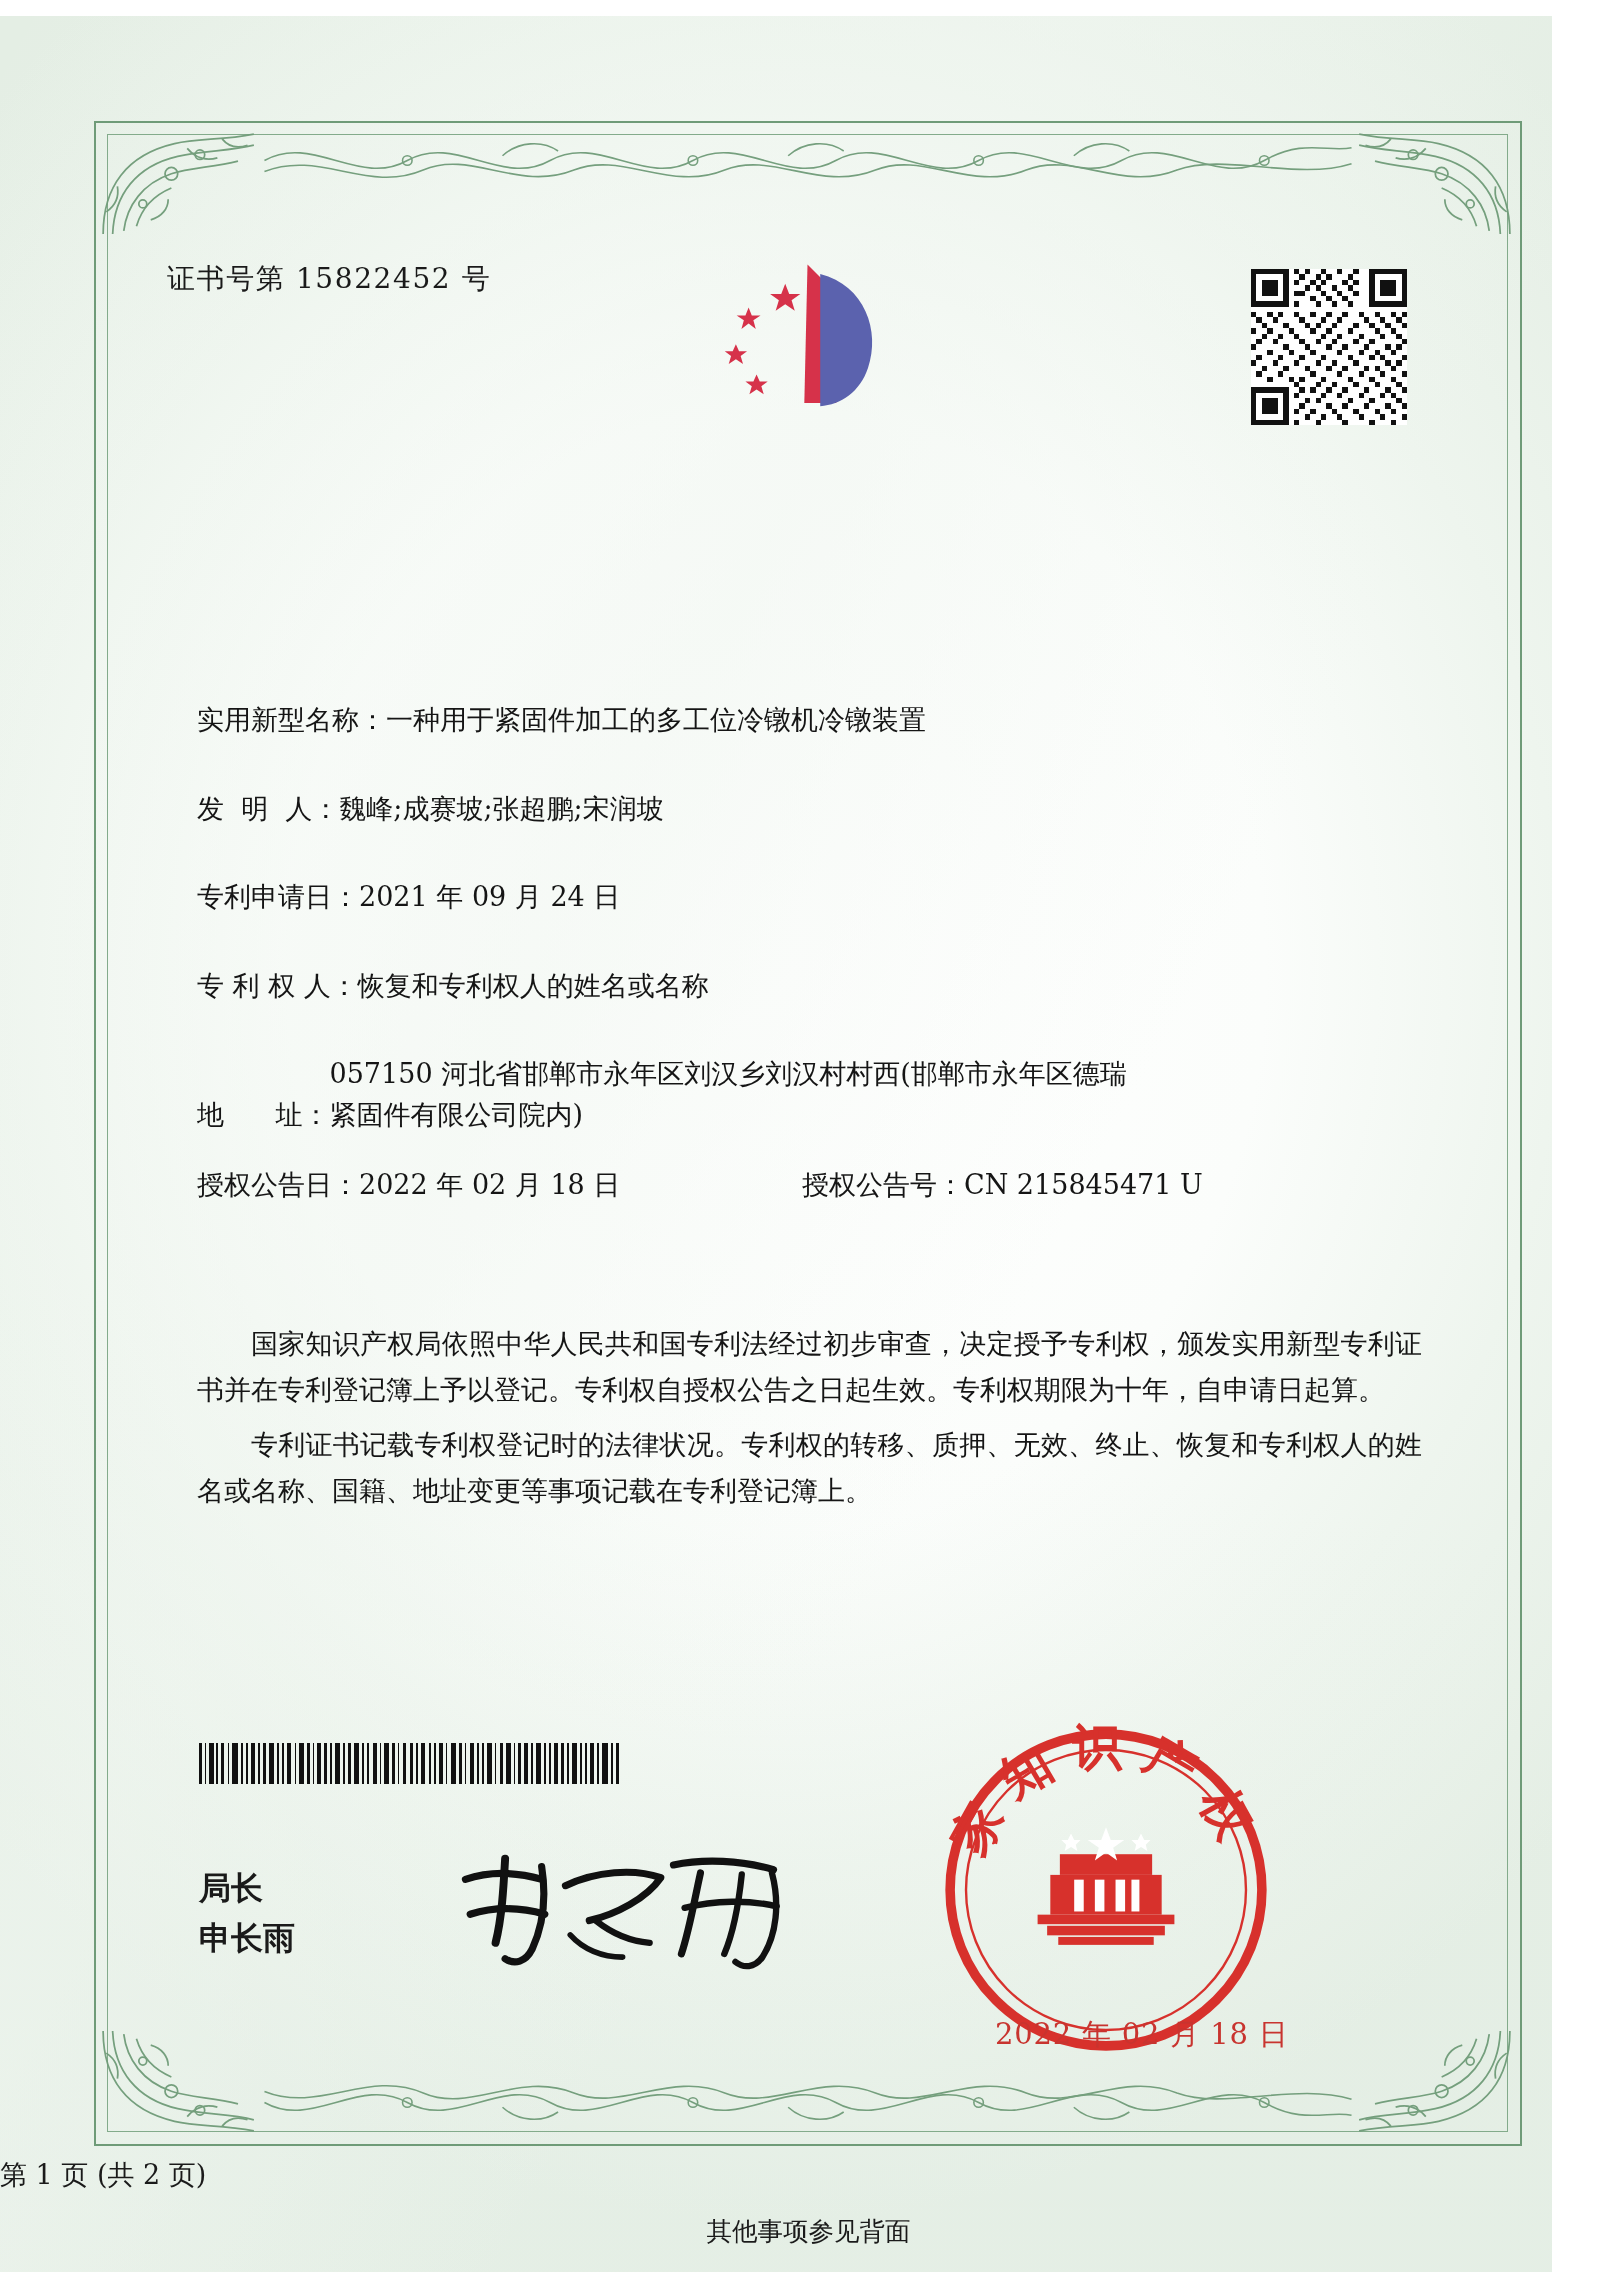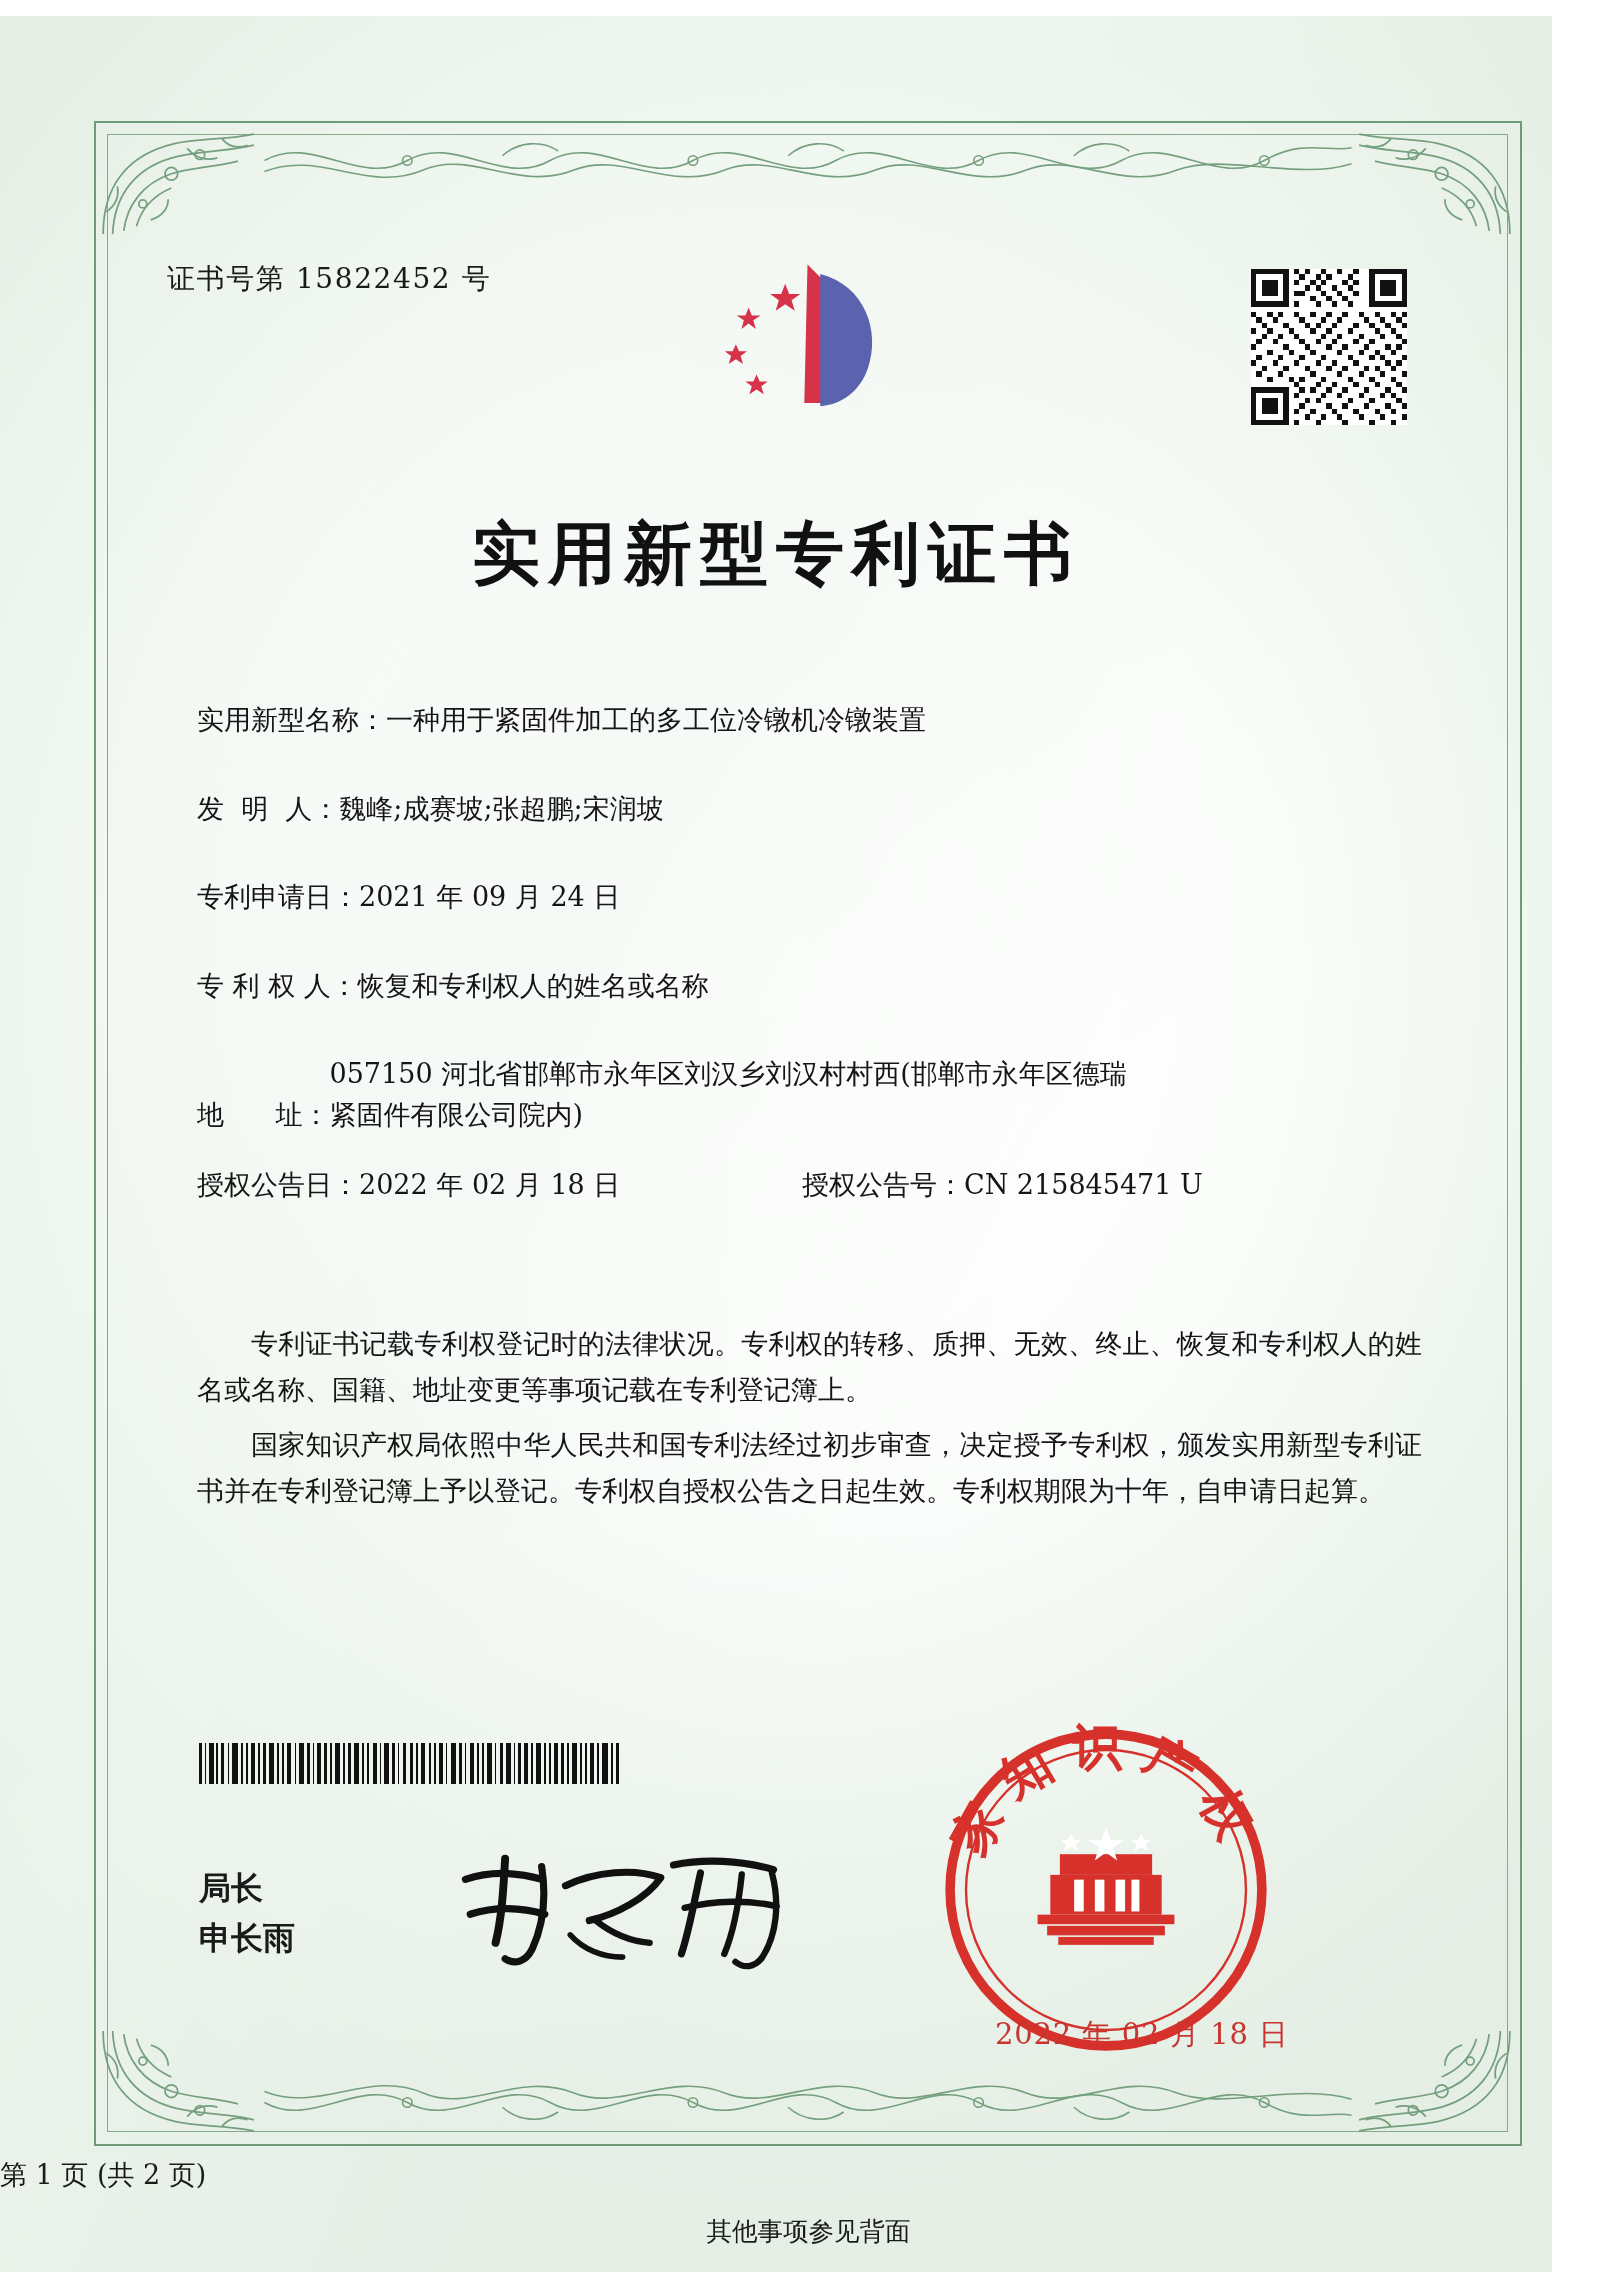--- a/index.html
+++ b/index.html
@@ -536,21 +536,20 @@
           <rect x="28" y="27" width="1" height="1"></rect>
         <rect x="8" y="28" width="1" height="1"></rect>
           <rect x="12" y="28" width="1" height="1"></rect>
           <rect x="17" y="28" width="1" height="1"></rect>
           <rect x="22" y="28" width="1" height="1"></rect>
           <rect x="26" y="28" width="1" height="1"></rect>
       </g>
     </svg>
   </div>
 
-  <div class="main-title">实用新型专利证书</div>
 
   <div class="fields">
     <div class="field">
       <span class="lbl">实用新型名称：</span>
       <span class="val">一种用于紧固件加工的多工位冷镦机冷镦装置</span>
     </div>
     <div class="field">
       <span class="lbl">发  明  人：</span>
       <span class="val">魏峰;成赛坡;张超鹏;宋润坡</span>
     </div>
@@ -567,22 +566,22 @@
       <span class="val">057150 河北省邯郸市永年区刘汉乡刘汉村村西(邯郸市永年区德瑞紧固件有限公司院内)</span>
     </div>
 
     <div class="pubrow">
       <span class="seg1"><span>授权公告日：</span><span>2022 年 02 月 18 日</span></span>
       <span class="seg2"><span>授权公告号：</span><span>CN 215845471 U</span></span>
     </div>
   </div>
 
   <div class="paras">
+    <p>国家知识产权局依照中华人民共和国专利法经过初步审查，决定授予专利权，颁发实用新型专利证书并在专利登记簿上予以登记。专利权自授权公告之日起生效。专利权期限为十年，自申请日起算。</p>
     <p>专利证书记载专利权登记时的法律状况。专利权的转移、质押、无效、终止、恢复和专利权人的姓名或名称、国籍、地址变更等事项记载在专利登记簿上。</p>
-    <p>国家知识产权局依照中华人民共和国专利法经过初步审查，决定授予专利权，颁发实用新型专利证书并在专利登记簿上予以登记。专利权自授权公告之日起生效。专利权期限为十年，自申请日起算。</p>
   </div>
 
   <div class="barcode">
     <svg viewBox="0 0 540 52" shape-rendering="crispEdges">
       <g fill="#111111">
         <rect x="0" y="0" width="4" height="52"></rect>
           <rect x="7" y="0" width="2" height="52"></rect>
         <rect x="13" y="0" width="6" height="52"></rect>
           <rect x="22" y="0" width="2" height="52"></rect>
         <rect x="28" y="0" width="4" height="52"></rect>

